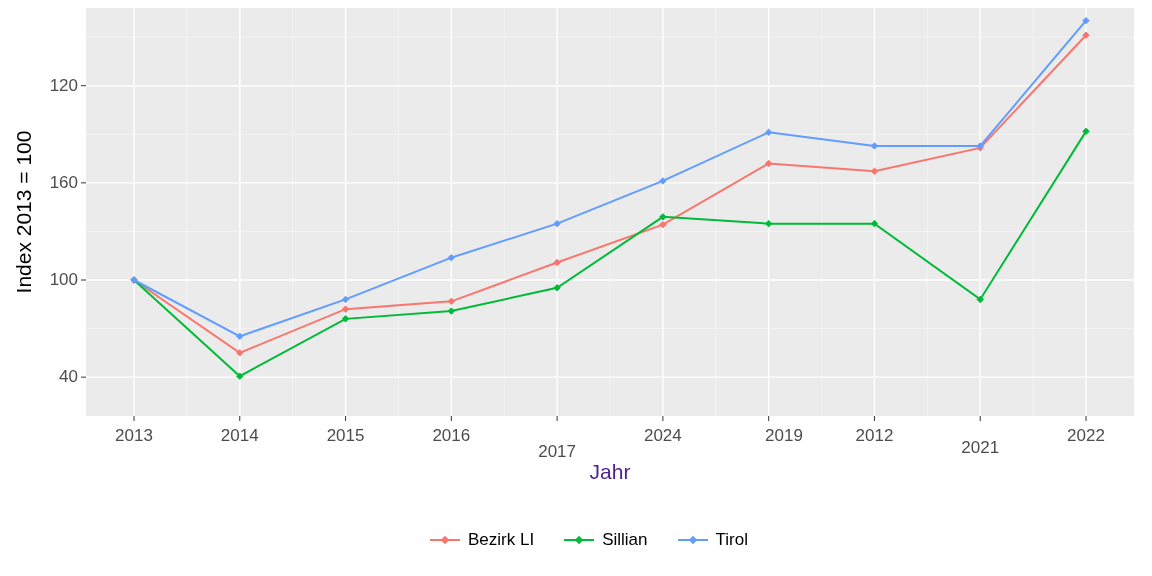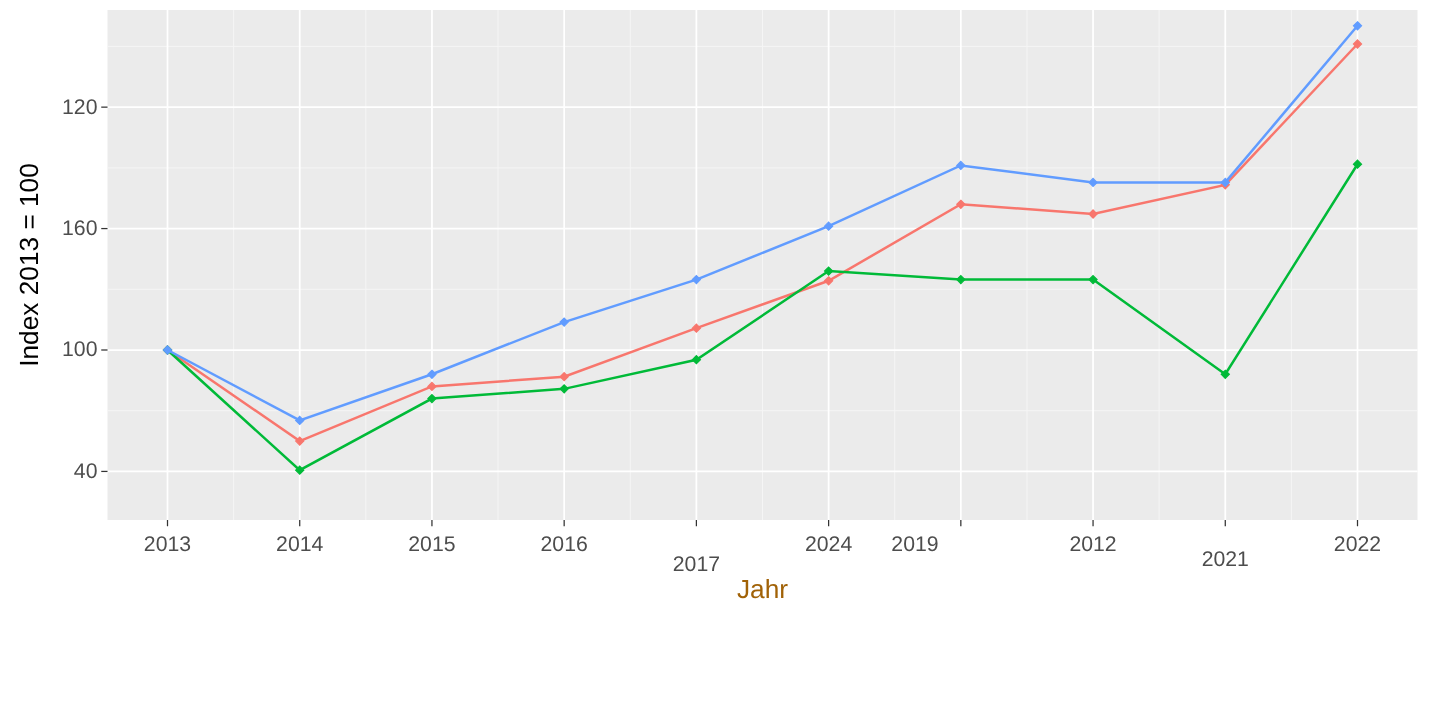--- a/index.html
+++ b/index.html
@@ -32,21 +32,21 @@
     font-size: 17px;
     text-align: center;
     transform: translateY(-50%);
     color: #4d4d4d;
   }
   .axis-title-x {
     position: absolute;
     font-size: 21px;
     text-align: center;
     transform: translateX(-50%);
-    color: #a16207;
+    color: #4c1d95;
   }
   .axis-title-y {
     position: absolute;
     font-size: 21px;
     text-align: center;
     transform: translate(-50%, -50%) rotate(-90deg);
     transform-origin: center;
     color: #000000;
     white-space: nowrap;
   }
@@ -169,28 +169,51 @@
       <path d="M 768.6666666666666 129.1428571428571 L 771.8666666666667 132.3428571428571 L 768.6666666666666 135.5428571428571 L 765.4666666666666 132.3428571428571 Z" fill="#619cff" stroke="#619cff" stroke-width="1"></path>
       <path d="M 874.4444444444443 142.7428571428572 L 877.6444444444444 145.94285714285718 L 874.4444444444443 149.14285714285717 L 871.2444444444443 145.94285714285718 Z" fill="#619cff" stroke="#619cff" stroke-width="1"></path>
       <path d="M 980.2222222222222 142.7428571428572 L 983.4222222222222 145.94285714285718 L 980.2222222222222 149.14285714285717 L 977.0222222222221 145.94285714285718 Z" fill="#619cff" stroke="#619cff" stroke-width="1"></path>
       <path d="M 1086 17.428571428571377 L 1089.2 20.628571428571377 L 1086 23.828571428571376 L 1082.8 20.628571428571377 Z" fill="#619cff" stroke="#619cff" stroke-width="1"></path>
     </svg>
 
   <div class="axis-title-y" style="left:24px; top:212px;">Index  2013  = 100</div>
 
   <div class="axis-title-x" style="left:610px; top:460px;">Jahr</div>
 
+  <div class="legend" style="left:430px; top:530px;">
+    <div class="legend-item">
+      <span class="legend-swatch">
+        <span class="l-line" style="background:#f8766d;"></span>
+        <span class="l-dot" style="background:#f8766d;"></span>
+      </span>
+      <span>Bezirk LI</span>
+    </div>
+    <div class="legend-item">
+      <span class="legend-swatch">
+        <span class="l-line" style="background:#00ba38;"></span>
+        <span class="l-dot" style="background:#00ba38;"></span>
+      </span>
+      <span>Sillian</span>
+    </div>
+    <div class="legend-item">
+      <span class="legend-swatch">
+        <span class="l-line" style="background:#619cff;"></span>
+        <span class="l-dot" style="background:#619cff;"></span>
+      </span>
+      <span>Tirol</span>
+    </div>
+  </div>
 
 <div class="tick-label-y" style="right: 1074px; top: 377.143px;">40</div>
     <div class="tick-label-y" style="right: 1074px; top: 280px;">100</div>
     <div class="tick-label-y" style="right: 1074px; top: 182.857px;">160</div>
     <div class="tick-label-y" style="right: 1074px; top: 85.7143px;">120</div>
     <div class="tick-label-x" style="left: 134px; top: 426px;">2013</div>
     <div class="tick-label-x" style="left: 239.778px; top: 426px;">2014</div>
     <div class="tick-label-x" style="left: 345.556px; top: 426px;">2015</div>
     <div class="tick-label-x" style="left: 451.333px; top: 426px;">2016</div>
     <div class="tick-label-x" style="left: 557.111px; top: 442px;">2017</div>
     <div class="tick-label-x" style="left: 662.889px; top: 426px;">2024</div>
-    <div class="tick-label-x" style="left: 732px; top: 426px; text-align: center;">2019</div>
+    <div class="tick-label-x" style="left: 784px; top: 426px; text-align: center;">2019</div>
     <div class="tick-label-x" style="left: 874.444px; top: 426px;">2012</div>
     <div class="tick-label-x" style="left: 980.222px; top: 438px;">2021</div>
     <div class="tick-label-x" style="left: 1086px; top: 426px; text-align: center;">2022</div>
   </div>
 
 </body></html>

